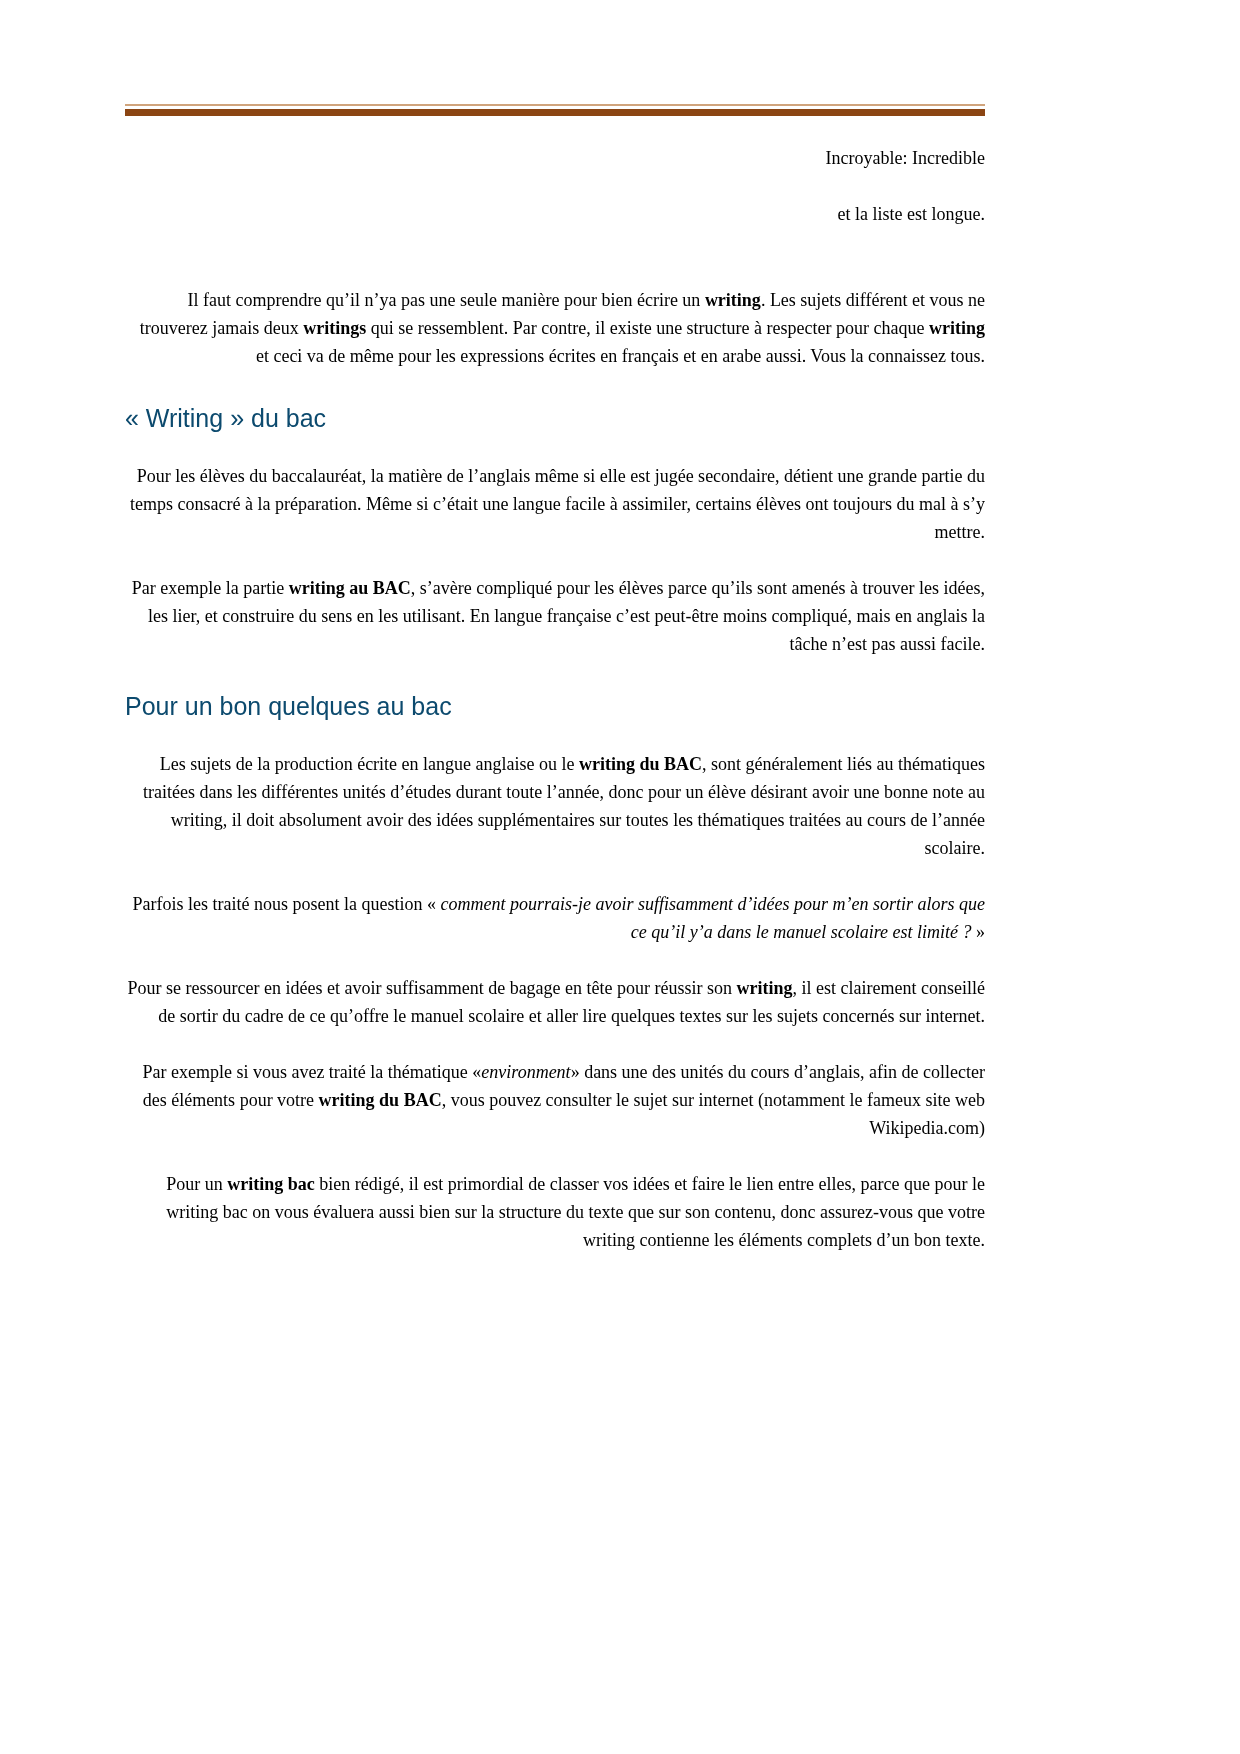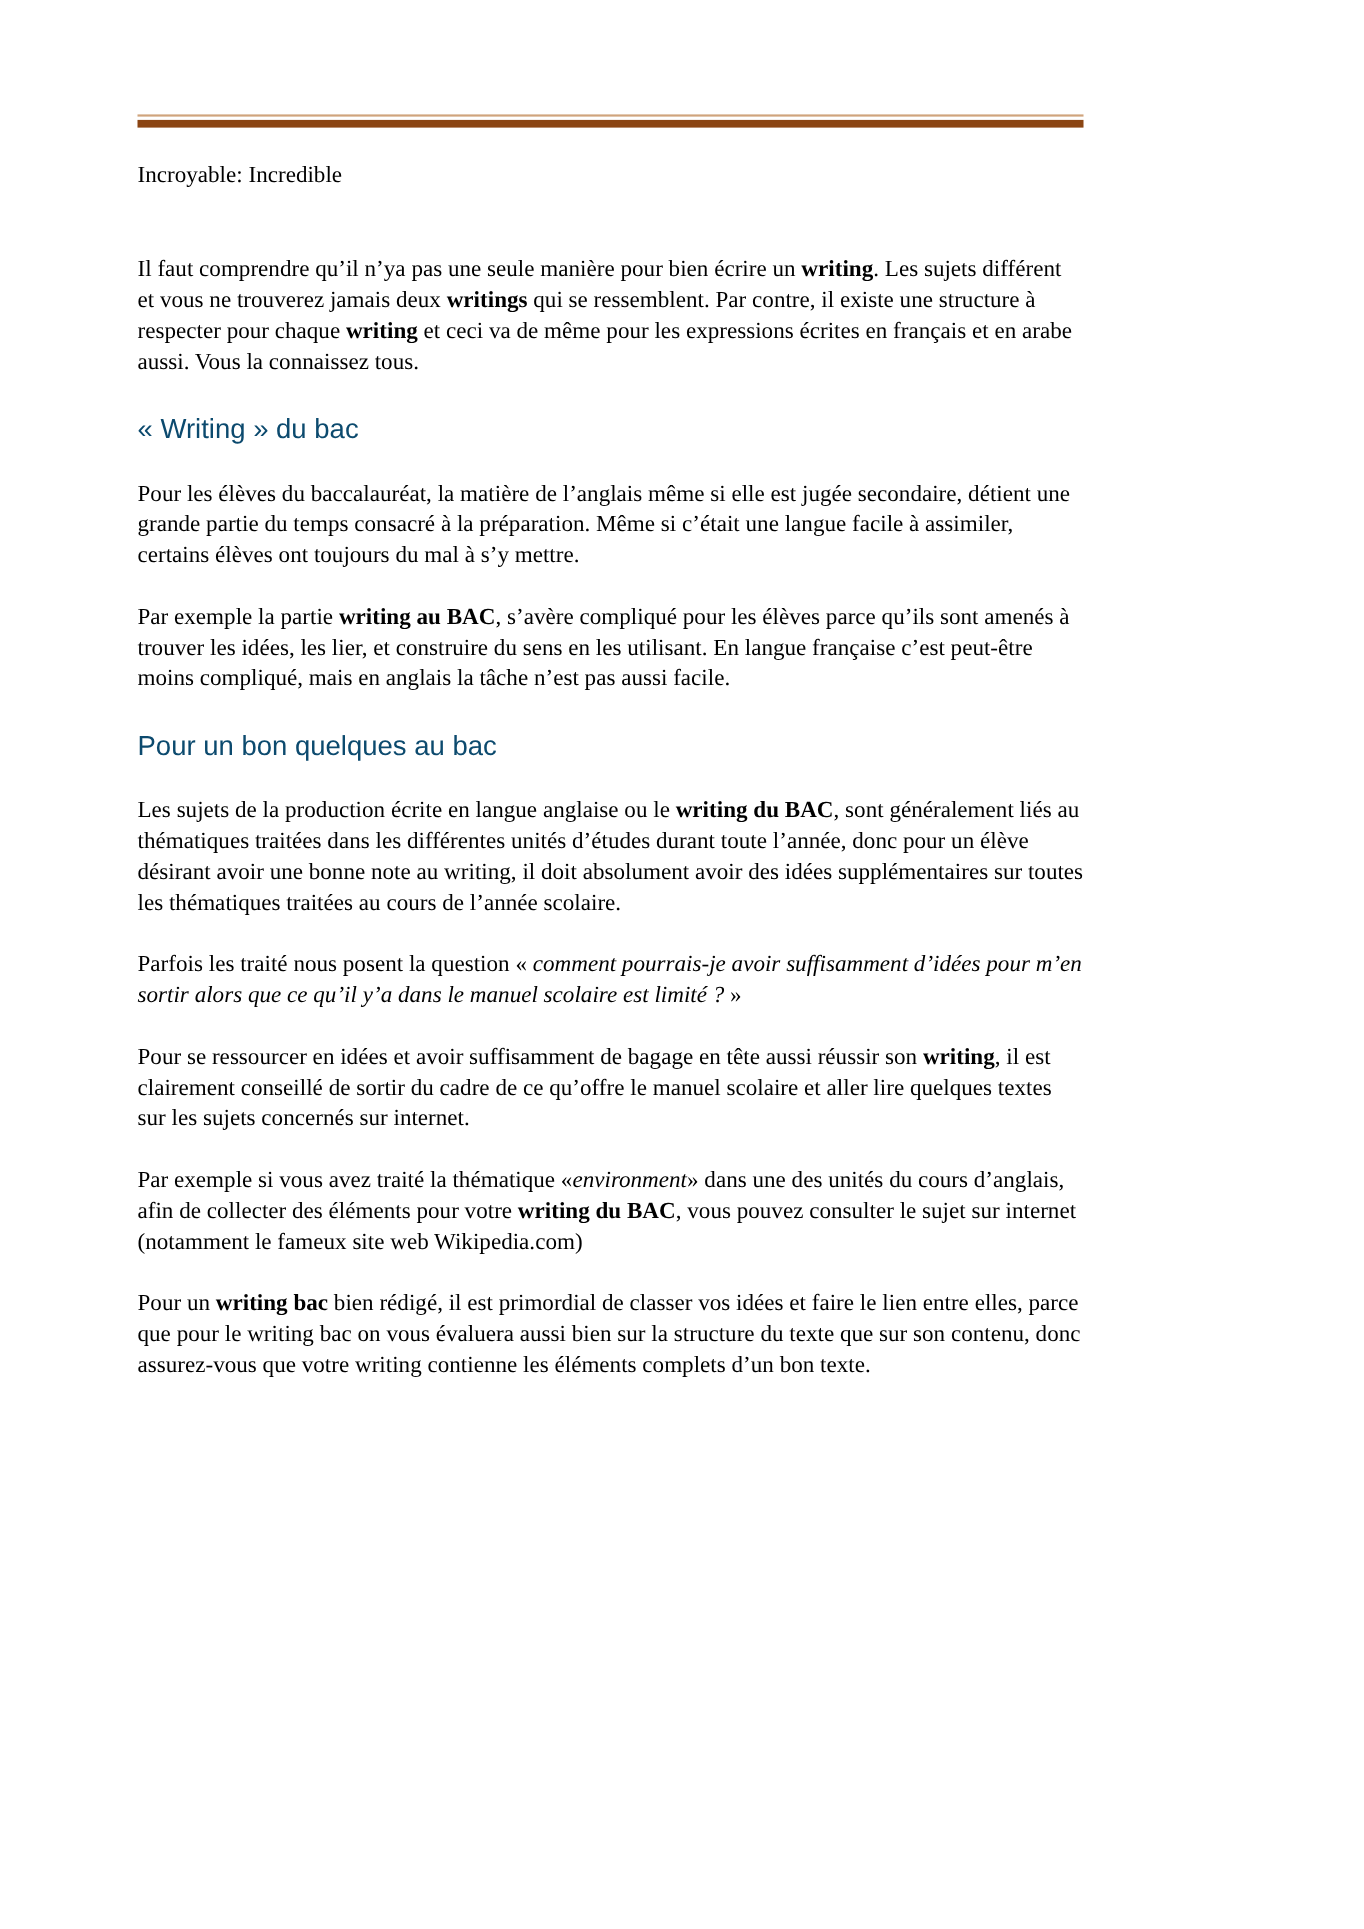--- a/index.html
+++ b/index.html
@@ -28,23 +28,23 @@
     border-top: 2px solid #d0a47c;
     margin-bottom: 3px;
   }
   .accent-rule-thick {
     width: 100%;
     height: 7px;
     background: #8b4513;
   }
   .body-paragraph {
     margin: 28px 0 0 0;
-    font-size: 21px;
+    font-size: 18px;
     line-height: 28px;
-    text-align: left;
+    text-align: right;
   }
   .body-paragraph strong { font-weight: bold; }
   .body-paragraph em { font-style: italic; }
   .section-heading {
     margin: 32px 0 0 0;
     font-family: "Liberation Sans", "DejaVu Sans", sans-serif;
     font-size: 25px;
     line-height: 32px;
     font-weight: 400;
     color: #0c4a6e;
@@ -57,26 +57,27 @@
 <body>
 
 <div class="page">
   <div class="content-col">
     <div>
       <div class="accent-rule"></div>
       <div class="accent-rule-thick"></div>
     </div>
     <div>
         <p class="body-paragraph"><span>Incroyable: Incredible</span></p>
+        <p class="body-paragraph"><span>et la liste est longue.</span></p>
         <div class="spacer"></div>
         <p class="body-paragraph"><span>Il faut comprendre qu’il n’ya pas une seule manière pour bien écrire un </span><strong>writing</strong><span>. Les sujets différent et vous ne trouverez jamais deux </span><strong>writings</strong><span> qui se ressemblent. Par contre, il existe une structure à respecter pour chaque </span><strong>writing</strong><span> et ceci va de même pour les expressions écrites en français et en arabe aussi. Vous la connaissez tous.</span></p>
         <h2 class="section-heading">« Writing » du bac</h2>
         <p class="body-paragraph"><span>Pour les élèves du baccalauréat, la matière de l’anglais même si elle est jugée secondaire, détient une grande partie du temps consacré à la préparation. Même si c’était une langue facile à assimiler, certains élèves ont toujours du mal à s’y mettre.</span></p>
         <p class="body-paragraph"><span>Par exemple la partie </span><strong>writing au BAC</strong><span>, s’avère compliqué pour les élèves parce qu’ils sont amenés à trouver les idées, les lier, et construire du sens en les utilisant. En langue française c’est peut-être moins compliqué, mais en anglais la tâche n’est pas aussi facile.</span></p>
         <h2 class="section-heading">Pour un bon quelques au bac</h2>
         <p class="body-paragraph"><span>Les sujets de la production écrite en langue anglaise ou le  </span><strong>writing du BAC</strong><span>, sont généralement liés au thématiques traitées dans les différentes unités d’études durant toute l’année, donc pour un élève désirant avoir une bonne note au writing, il doit absolument avoir des idées supplémentaires sur toutes les thématiques traitées au cours de l’année scolaire.</span></p>
         <p class="body-paragraph"><span>Parfois les traité nous posent la question « </span><em>comment pourrais-je avoir suffisamment d’idées pour m’en sortir alors que ce qu’il y’a dans le manuel scolaire est limité ? </em><span>»</span></p>
-        <p class="body-paragraph"><span>Pour se ressourcer en idées et avoir suffisamment de bagage en tête aussi réussir son </span><strong>writing</strong><span>, il est clairement conseillé de sortir du cadre de ce qu’offre le manuel scolaire et aller lire quelques textes sur les sujets concernés sur internet.</span></p>
+        <p class="body-paragraph"><span>Pour se ressourcer en idées et avoir suffisamment de bagage en tête pour réussir son </span><strong>writing</strong><span>, il est clairement conseillé de sortir du cadre de ce qu’offre le manuel scolaire et aller lire quelques textes sur les sujets concernés sur internet.</span></p>
         <p class="body-paragraph"><span>Par exemple si vous avez traité la thématique «</span><em>environment</em><span>» dans une des unités du cours d’anglais, afin de collecter des éléments pour votre </span><strong>writing du BAC</strong><span>, vous pouvez consulter le sujet sur internet (notamment le fameux site web Wikipedia.com)</span></p>
         <p class="body-paragraph"><span>Pour un </span><strong>writing bac</strong><span> bien rédigé, il est primordial de classer vos idées et faire le lien entre elles, parce que pour le writing bac on vous évaluera aussi bien sur la structure du texte que sur son contenu, donc assurez-vous que votre writing contienne les éléments complets d’un bon texte.</span></p>
       </div>
   </div>
 </div>
 
 </body></html>

